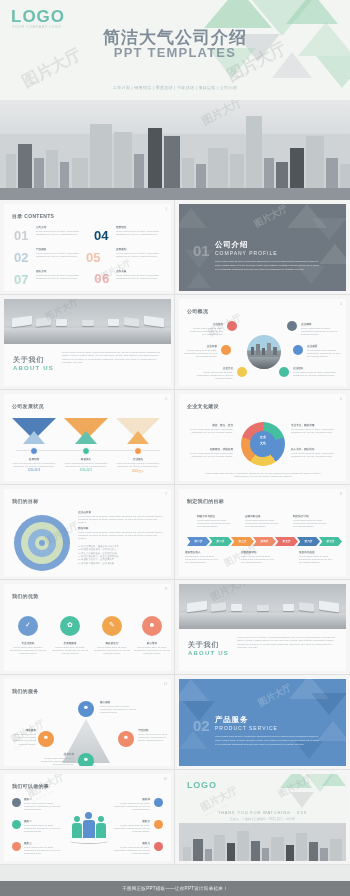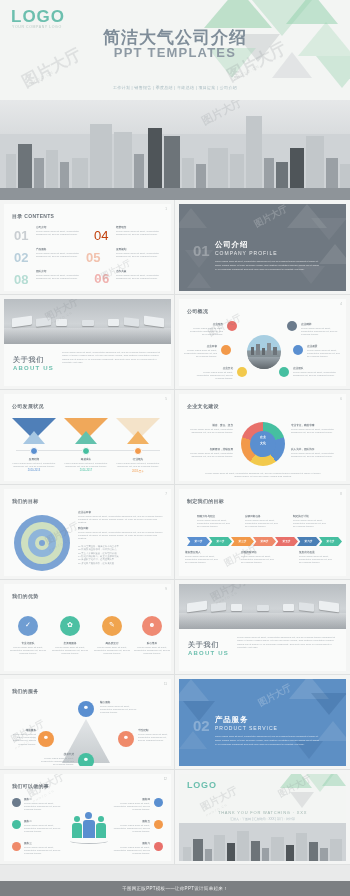--- a/index.html
+++ b/index.html
@@ -157,29 +157,29 @@
 
           <div style="position:absolute;left:10px;top:44px;">
             <span style="font-size:13px;font-weight:bold;color:#b9cfdb;">02</span>
           </div>
           <div style="position:absolute;left:32px;top:44px;width:48px;">
             <div class="lorem-b">产品服务</div>
             <div class="lorem">Lorem ipsum dolor sit amet, consectetur adipiscing elit, sed do eiusmod tempor.</div>
           </div>
 
           <div style="position:absolute;left:10px;top:66px;">
-            <span style="font-size:13px;font-weight:bold;color:#b6ddd4;">08</span>
+            <span style="font-size:13px;font-weight:bold;color:#b6ddd4;">07</span>
           </div>
           <div style="position:absolute;left:32px;top:66px;width:48px;">
             <div class="lorem-b">团队介绍</div>
             <div class="lorem">Lorem ipsum dolor sit amet, consectetur adipiscing elit, sed do eiusmod tempor.</div>
           </div>
 
           <div style="position:absolute;left:90px;top:22px;">
-            <span style="font-size:13px;font-weight:normal;color:#c2410c;">04</span>
+            <span style="font-size:13px;font-weight:bold;color:#0c4a6e;">04</span>
           </div>
           <div style="position:absolute;left:112px;top:22px;width:48px;">
             <div class="lorem-b">经营理念</div>
             <div class="lorem">Lorem ipsum dolor sit amet, consectetur adipiscing elit, sed do eiusmod tempor.</div>
           </div>
 
           <div style="position:absolute;left:82px;top:44px;">
             <span style="font-size:13px;font-weight:bold;color:#f2c2ae;">05</span>
           </div>
           <div style="position:absolute;left:112px;top:44px;width:48px;">

